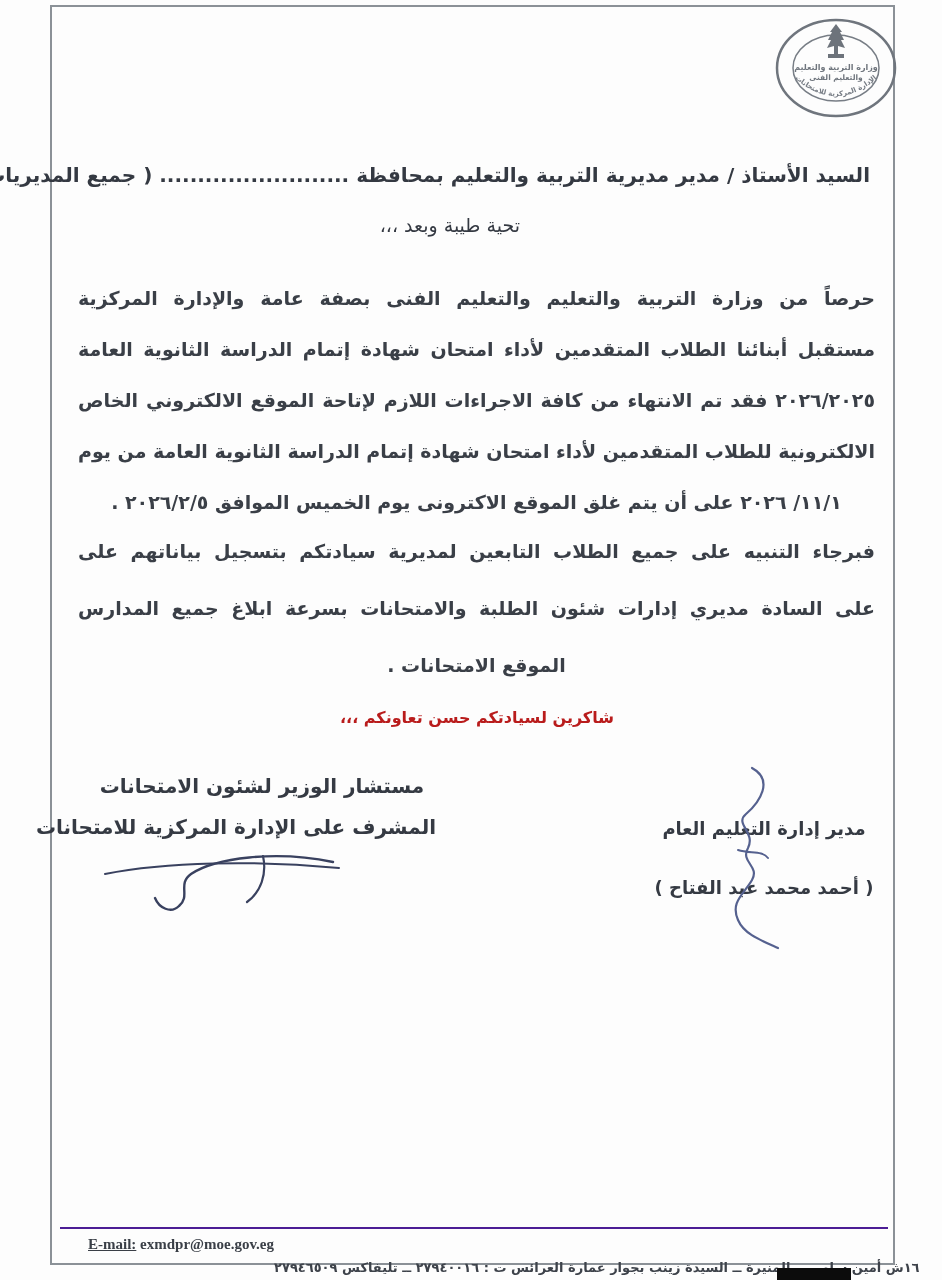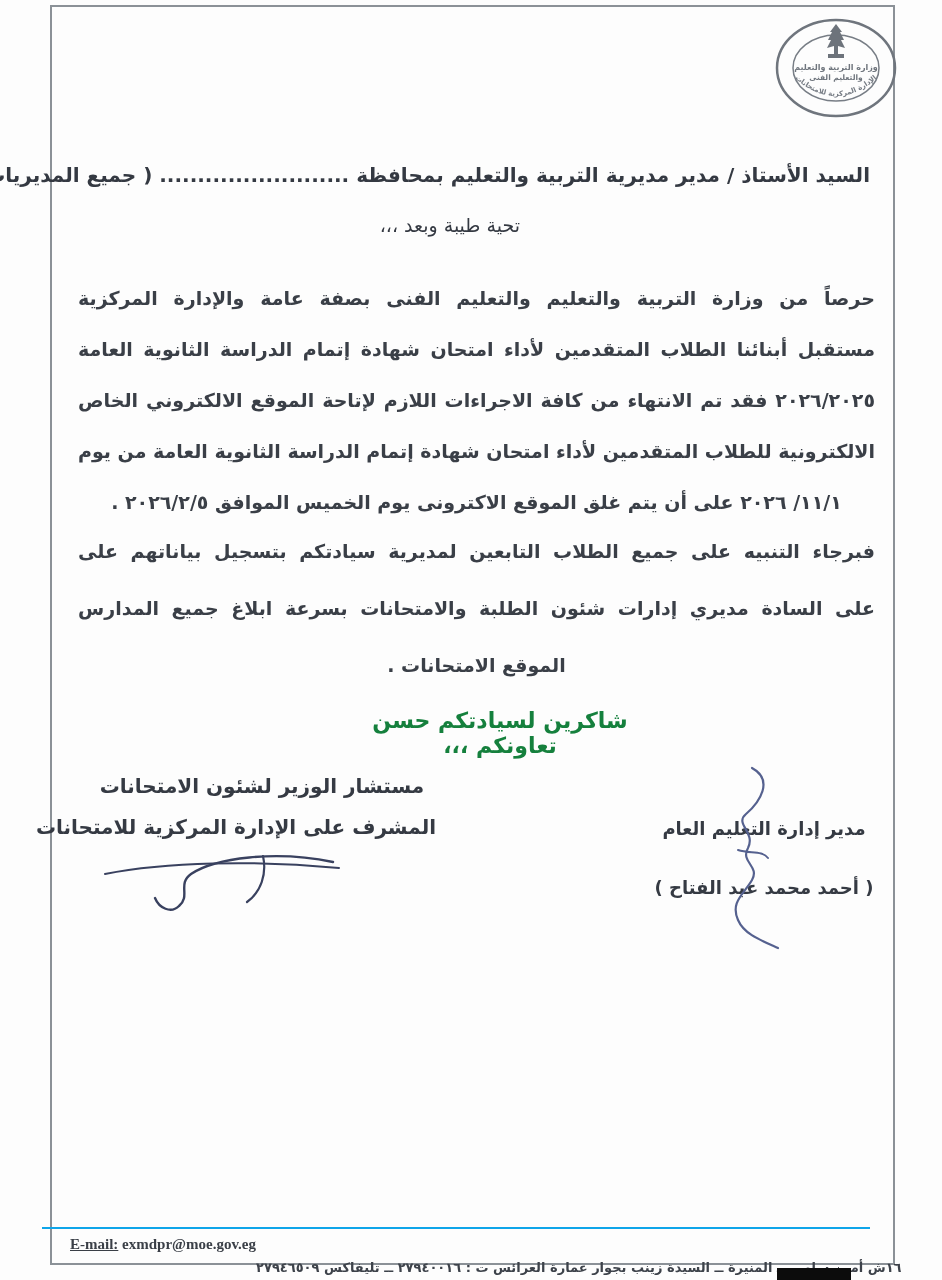--- a/index.html
+++ b/index.html
@@ -34,44 +34,44 @@
     font-size:19px;font-weight:bold;color:#3a3f47;
     height:30px;line-height:30px;overflow:hidden;text-align:center;
   }
   .p1 .bline{margin-bottom:21px;}
   .p2 .bline{margin-bottom:27px;}
   .bline.just{text-align:justify;}
   .bline.just::after{content:"";display:inline-block;width:100%;height:0;}
   
   .closing{
     position:absolute;top:708px;left:340px;width:320px;
-    direction:rtl;text-align:center;
-    font-size:22px;font-weight:bold;color:#15803d;
+    direction:rtl;text-align:left;
+    font-size:16px;font-weight:bold;color:#b91c1c;
   }
   .closing .c2{margin-top:20px;}
   
   .sig-right{
     position:absolute;top:818px;left:640px;width:248px;
     direction:rtl;text-align:center;
     font-size:18px;font-weight:bold;color:#353a43;
   }
   .sig-right .name{margin-top:38px;white-space:nowrap;}
   .sig-right-ink{position:absolute;top:762px;left:690px;width:110px;height:200px;}
   .sig-left{
     position:absolute;top:774px;left:88px;width:348px;
     direction:rtl;text-align:center;
     font-size:20px;font-weight:bold;color:#353a43;
   }
   .sig-left .t2{margin-top:17px;white-space:nowrap;}
   .sig-left .name{margin-top:44px;}
   .sig-left-ink{position:absolute;top:848px;left:95px;width:250px;height:75px;}
   
   .footer{
-    position:absolute;left:42px;top:1227px;width:828px;
-    border-top:2px solid #0ea5e9;
+    position:absolute;left:60px;top:1227px;width:828px;
+    border-top:2px solid #4c1d95;
     padding-top:7px;
     display:flex;align-items:flex-start;
   }
   .footer .email{
     margin-left:28px;direction:ltr;
     font-family:"Liberation Serif","DejaVu Serif",serif;
     font-size:15px;font-weight:bold;color:#3a3f47;white-space:nowrap;
   }
   .footer .email .lbl{text-decoration:underline;}
   .footer .address{

